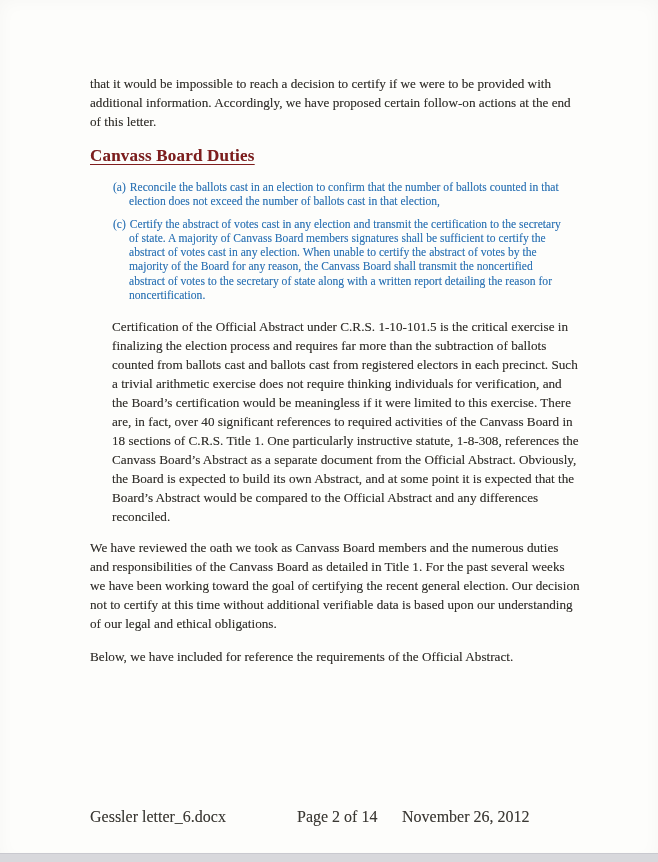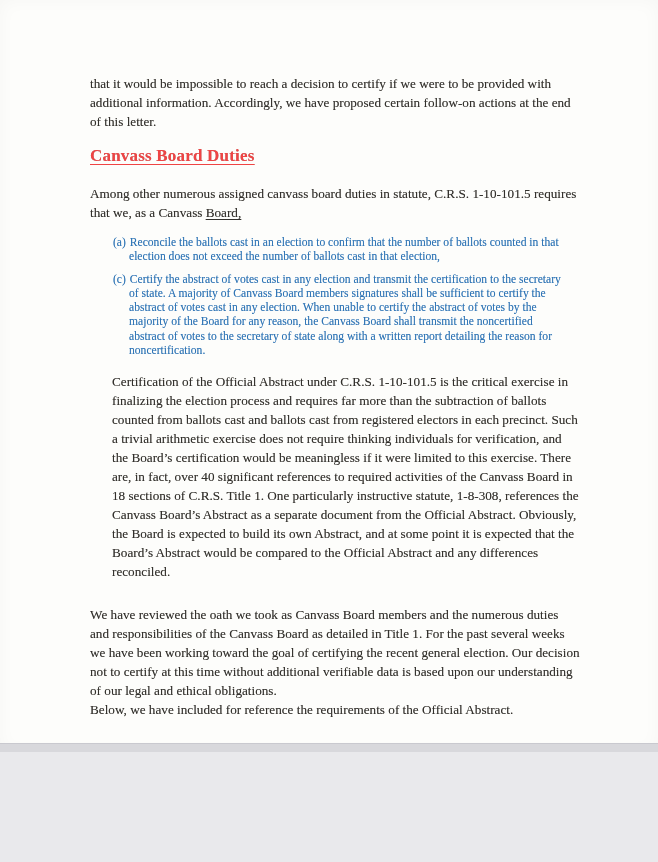--- a/index.html
+++ b/index.html
@@ -4,21 +4,21 @@
 <style>
   html, body {
     margin: 0;
     padding: 0;
     background: #e9e9ec;
     font-family: "Liberation Serif", "DejaVu Serif", serif;
   }
   .page {
     position: relative;
     width: 658px;
-    height: 752px;
+    height: 862px;
     background: #fdfdfb;
     overflow: hidden;
     box-shadow: inset 0 0 18px rgba(0,0,0,0.03);
   }
   .content {
     position: absolute;
     left: 90px;
     top: 74px;
     width: 490px;
     color: #32302c;
@@ -26,42 +26,42 @@
     line-height: 19px;
     text-shadow: 0 0 0.4px rgba(70,66,60,0.45);
   }
   p { margin: 0; }
   .section-heading {
     margin: 0;
     font-size: 17px;
     line-height: 22px;
     font-weight: bold;
     letter-spacing: 0.2px;
-    color: #ef4444;
+    color: #7f1d1d;
     text-decoration: underline;
     text-underline-offset: 3px;
   }
   .heading-1 { margin-top: 14px; }
   .lead-paragraph { margin-top: 17px; }
   .underline { text-decoration: underline; text-underline-offset: 2px; }
   .statute-list { margin-top: 14px; }
   .statute-item {
     color: #2e74b5;
     font-size: 11.6px;
     line-height: 14.3px;
     margin: 0 18px 8px 23px;
     padding-left: 16px;
     text-indent: -16px;
     text-shadow: 0 0 0.4px rgba(46,116,181,0.45);
   }
   .statute-item .marker { padding-right: 1px; }
   .para-cert { margin-top: 14px; margin-left: 22px; }
-  .para-oath { margin-top: 24px; }
+  .para-oath { margin-top: 12px; }
   .heading-2 { margin-top: 16px; }
-  .para-below { }
+  .para-below { margin-top: 14px; }
   .footer-item {
     position: absolute;
     top: 810px;
     color: #3a3833;
     font-size: 16px;
     line-height: 14px;
     text-shadow: 0 0 0.4px rgba(70,66,60,0.4);
     white-space: nowrap;
   }
   .footer-filename { left: 90px; }
@@ -81,21 +81,20 @@
 <body>
 
 <div class="page">
 
   <div class="content">
 
     <p class="intro-paragraph">that it would be impossible to reach a decision to certify if we were to be provided with additional information. Accordingly, we have proposed certain follow-on actions at the end of this letter.</p>
 
     <h2 class="section-heading heading-1">Canvass Board Duties</h2>
 
-    <p class="lead-paragraph"><span>Among other numerous assigned canvass board duties in statute, C.R.S. 1-10-101.5 requires that we, as a Canvass </span><span class="underline">Board,</span></p>
 
     <div class="statute-list">
 
       <div class="statute-item">
         <span class="marker">(a)</span>
         <span>Reconcile the ballots cast in an election to confirm that the number of ballots counted in that election does not exceed the number of ballots cast in that election,</span>
       </div>
 
 
       <div class="statute-item">

